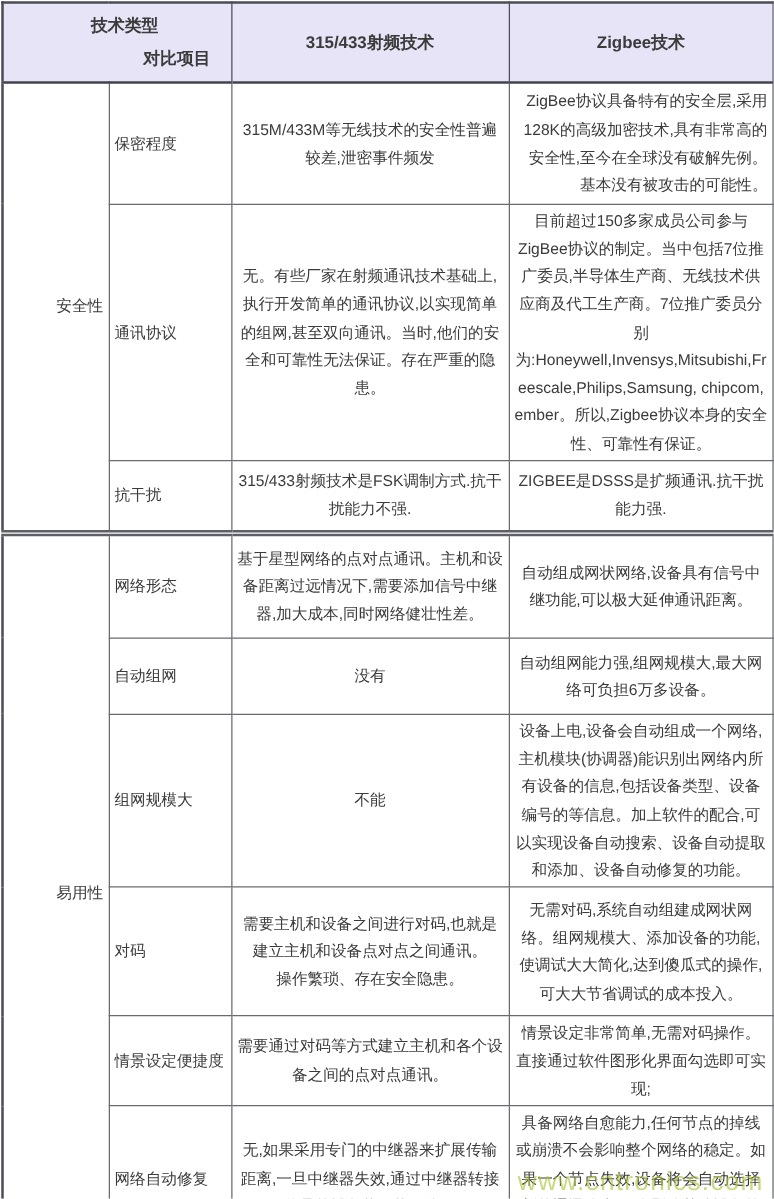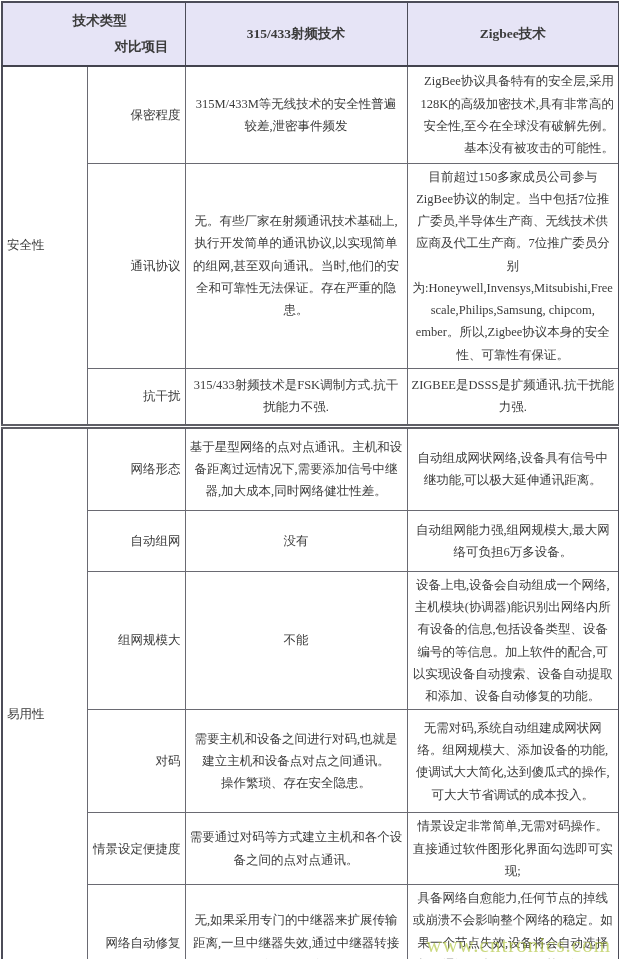--- a/index.html
+++ b/index.html
@@ -1,21 +1,21 @@
 <!DOCTYPE html>
 <html><head>
 <meta charset="utf-8">
 <style>
   html,body{margin:0;padding:0;background:#ffffff;}
   .page{
     position:relative;
     width:619px;
     height:959px;
     background:#ffffff;
-    font-family:Liberation Serif, serif;
+    font-family:Liberation Sans, sans-serif;
     color:#3b3b3b;
     overflow:hidden;
   }
   table.cmp{
     border-collapse:collapse;
     table-layout:fixed;
     width:617px;
     margin:1px 0 0 1px;
   }
   table.cmp col.c-group{width:85px;}
@@ -36,27 +36,27 @@
     border-bottom:2px solid #43434e;
     font-weight:bold;
     font-size:13.5px;
     height:58px;
     text-align:center;
   }
   table.cmp{border:2px solid #4c4c58;}
   .corner .corner-top{text-align:center; padding-left:12px; line-height:1.9;}
   .corner .corner-bottom{text-align:right; padding-right:12px; line-height:1.9;}
   td.group-cell{
-    text-align:left;
+    text-align:right;
     padding-left:5px;
     font-size:13px;
     background:#ffffff;
   }
   td.item-cell{
-    text-align:right;
+    text-align:left;
     padding-left:3px;
     font-size:12.5px;
   }
   td.text-cell{
     text-align:center;
     white-space:pre-line;
   }
   td.text-cell.center{text-align:right;}
   tr.group-start td{border-top:5px double #5f5f66;}
   

